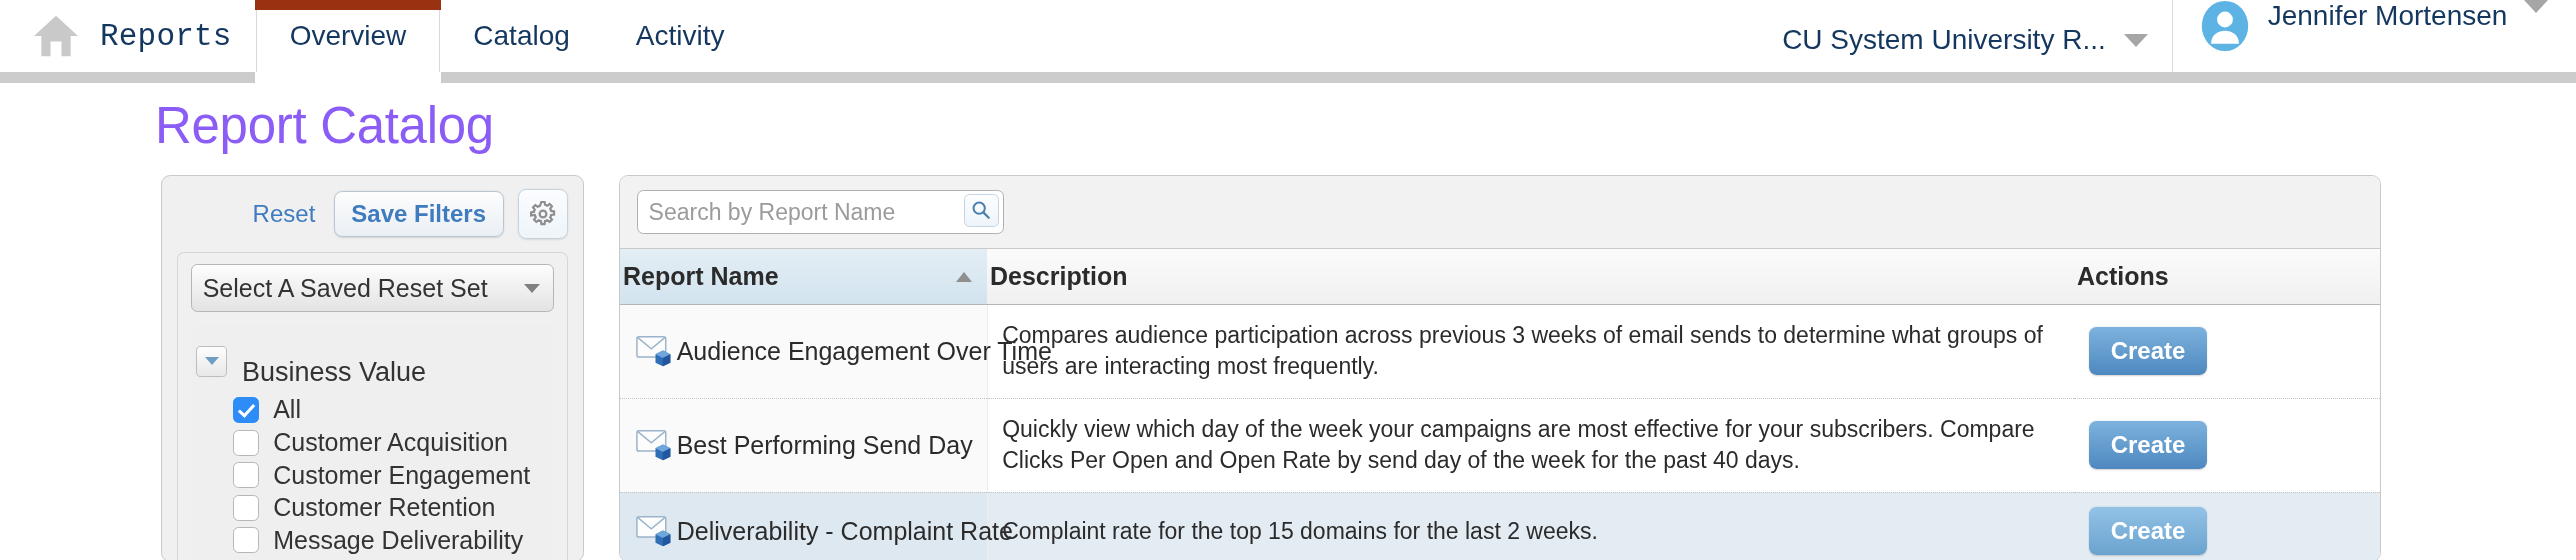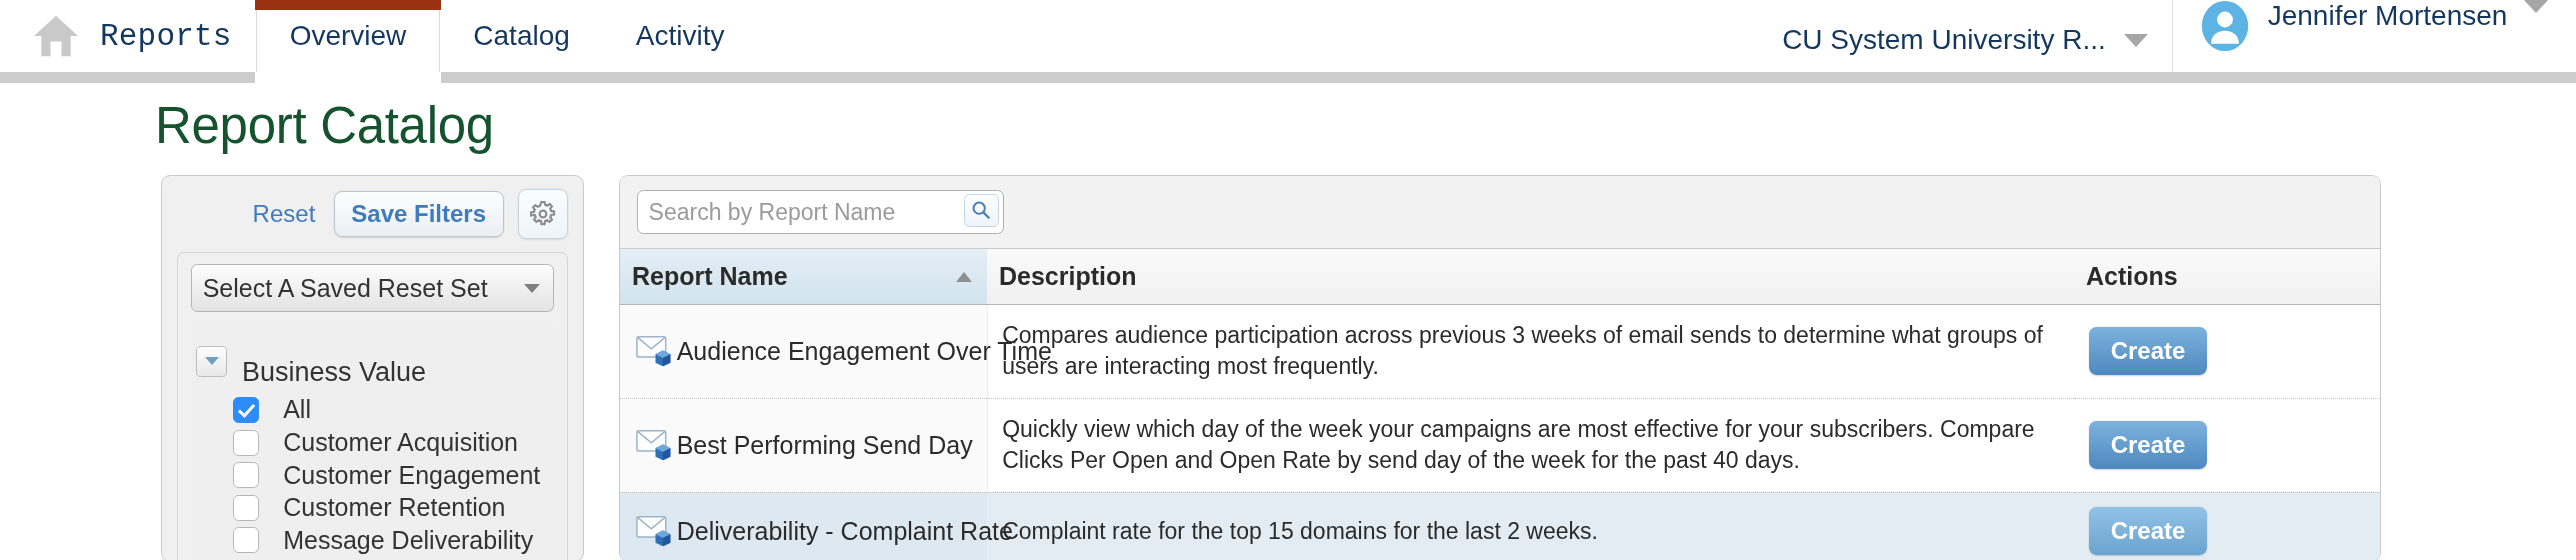--- a/index.html
+++ b/index.html
@@ -114,21 +114,21 @@
   .user-label {
     font-size: 28px;
     color: #14375f;
     white-space: nowrap;
   }
 
   
   .page { position: relative; }
   .page-title {
     font-size: 51px;
-    color: #14532d;
+    color: #8b5cf6;
     padding: 24px 0 0 155px;
     font-weight: normal;
     letter-spacing: -0.3px;
     margin: 0;
   }
 
   .content {
     display: flex;
     align-items: flex-start;
     padding: 20px 0 0 161px;
@@ -246,21 +246,21 @@
   }
   .group-title {
     font-size: 27px;
     color: #333333;
     white-space: nowrap;
     margin-top: 23px;
   }
   .filter-item {
     display: flex;
     align-items: center;
-    gap: 24px;
+    gap: 14px;
     padding: 1.8px 0 1.8px 37px;
     cursor: pointer;
   }
   .cb {
     width: 26px; height: 26px;
     border: 1.8px solid #b6b6b6;
     border-radius: 5.5px;
     background: #ffffff;
     flex: 0 0 auto;
     position: relative;
@@ -336,21 +336,21 @@
   table.catalog {
     width: 100%;
     border-collapse: collapse;
     table-layout: fixed;
   }
   table.catalog th {
     text-align: left;
     font-size: 25px;
     font-weight: bold;
     color: #2b2b2b;
-    padding: 13px 0 13px 12px;
+    padding: 13px 0 13px 3px;
     border-bottom: 1.8px solid #b5b5b5;
     background: linear-gradient(to bottom,#fbfbfb,#f0f0f0);
     white-space: nowrap;
   }
   table.catalog th.sorted {
     background: linear-gradient(to bottom,#e3eef5,#d2e3ee);
     position: relative;
   }
   .sort-caret {
     position: absolute;

